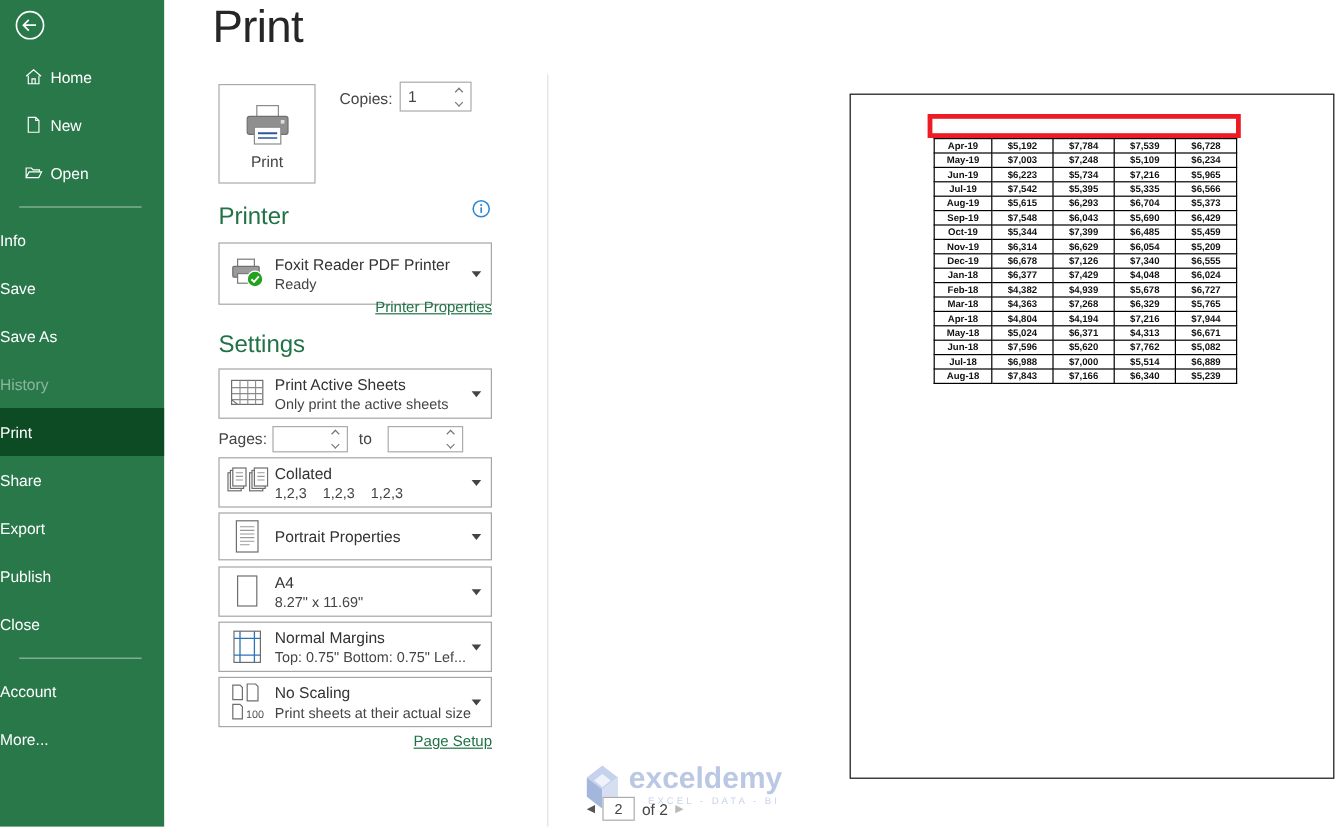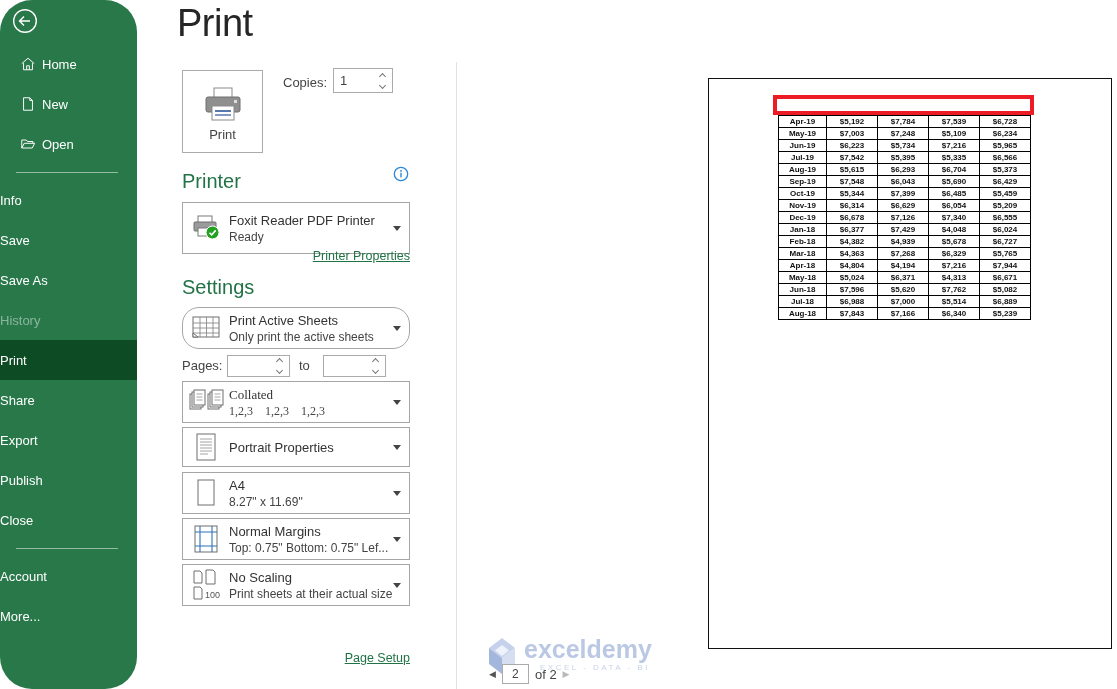--- a/index.html
+++ b/index.html
@@ -9,21 +9,21 @@
     --info-blue:#2B88D8;
     --highlight-red:#ED1C24;
     --watermark-blue:#B7C6E3;
   }
   *{margin:0;padding:0;box-sizing:border-box;}
   html,body{width:1117px;height:689px;overflow:hidden;background:#fff;
     font-family:"Liberation Sans",sans-serif;}
   .stage{position:relative;width:1117px;height:689px;background:#fff;}
 
   
-  .sidebar{position:absolute;left:0;top:0;width:137px;height:689px;background:var(--sidebar-bg);border-radius:32px;}
+  .sidebar{position:absolute;left:0;top:0;width:137px;height:689px;background:var(--sidebar-bg);}
   .back-btn{position:absolute;left:12px;top:8px;width:26px;height:26px;cursor:pointer;}
   .sb-item{position:absolute;left:0;width:137px;height:40px;display:flex;align-items:center;
     color:#fff;font-size:13px;cursor:pointer;}
   .sb-item .sb-label{}
   .sb-item.with-icon .sb-label{padding-left:0;}
   .sb-item.with-icon{padding-left:20px;gap:6px;}
   .sb-ic{width:16px;height:16px;display:inline-flex;align-items:center;justify-content:center;}
   .sb-item.selected{background:var(--sidebar-selected-bg);}
   .sb-item.disabled{color:rgba(255,255,255,0.45);}
   .sb-divider{position:absolute;left:16px;width:102px;height:1px;background:rgba(255,255,255,0.5);}
@@ -60,34 +60,34 @@
     display:flex;align-items:center;cursor:pointer;}
   .dd-icon{width:46px;display:flex;align-items:center;justify-content:center;flex:0 0 46px;}
   .dd-text{flex:1;display:flex;flex-direction:column;justify-content:center;overflow:hidden;}
   .dd-l1{font-size:13px;color:#333;line-height:17px;white-space:nowrap;}
   .dd-l2{font-size:12px;color:#444;line-height:16px;white-space:pre;}
   .dd-l2:empty{display:none;}
   .caret{width:0;height:0;border-left:4px solid transparent;border-right:4px solid transparent;
     border-top:5px solid #444;margin-right:8px;flex:0 0 auto;}
 
   .dd-printer{top:202px;height:52px;}
-  .dd-sheets{top:307px;height:42px;border-radius:17px;}
-  .dd-collate{top:381px;height:42px;font-family:Liberation Serif, serif;}
+  .dd-sheets{top:307px;height:42px;}
+  .dd-collate{top:381px;height:42px;}
   .dd-orient{top:427px;height:40px;}
   .dd-paper{top:472px;height:42px;}
   .dd-margins{top:518px;height:42px;}
   .dd-scale{top:564px;height:42px;}
 
   .pages-label{position:absolute;left:45px;top:358px;font-size:13px;color:#444;}
   .to-label{position:absolute;left:162px;top:358px;font-size:13px;color:#444;}
 
   .link{position:absolute;left:45px;width:228px;text-align:right;font-size:12.5px;
     color:var(--accent-green);text-decoration:underline;cursor:pointer;}
   .link-props{top:249px;}
-  .link-pagesetup{top:611px;margin-top:40px;}
+  .link-pagesetup{top:611px;}
 
   
   .preview-page{position:absolute;left:571px;top:78px;width:404px;height:571px;
     border:1px solid #111;background:#fff;}
   .highlight-box{position:absolute;left:636px;top:95px;width:261px;height:20px;
     border:4px solid var(--highlight-red);background:transparent;z-index:3;}
   table.preview{position:absolute;left:641px;top:115px;width:252px;border-collapse:collapse;
     table-layout:fixed;z-index:2;}
   table.preview td{border:1px solid #000;font-size:8px;font-weight:600;color:#111;
     text-align:center;height:12px;line-height:11px;padding:0;overflow:hidden;white-space:nowrap;

